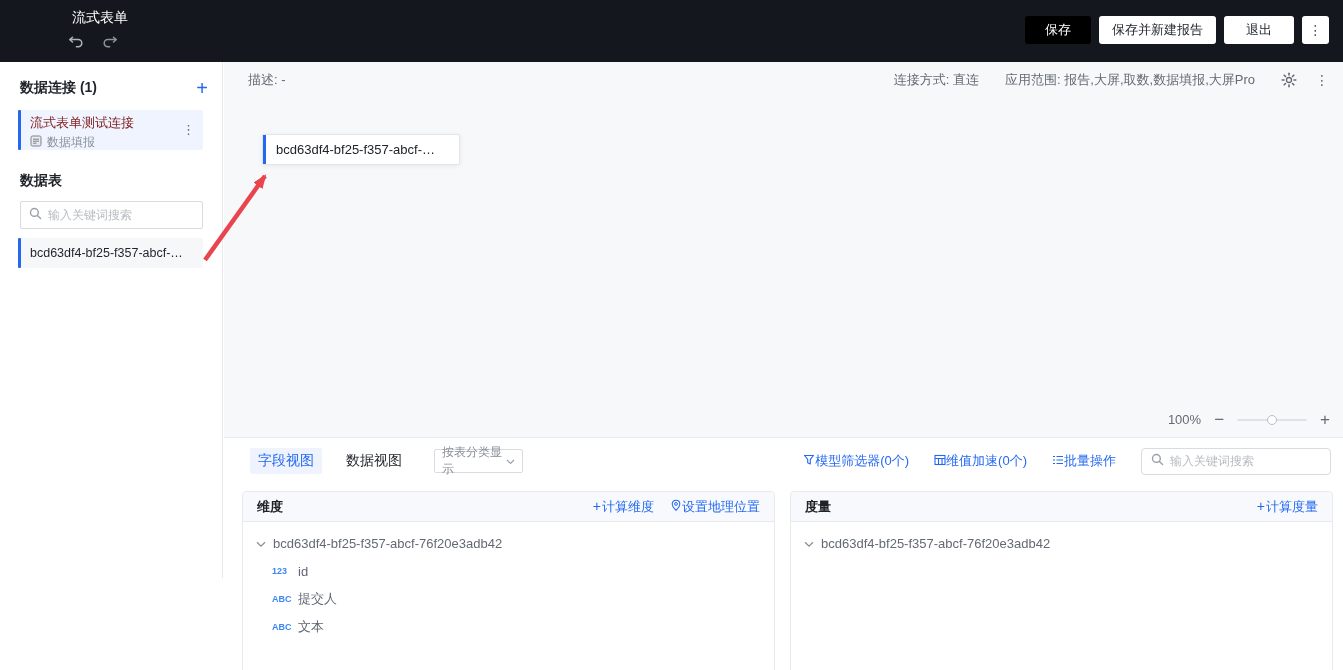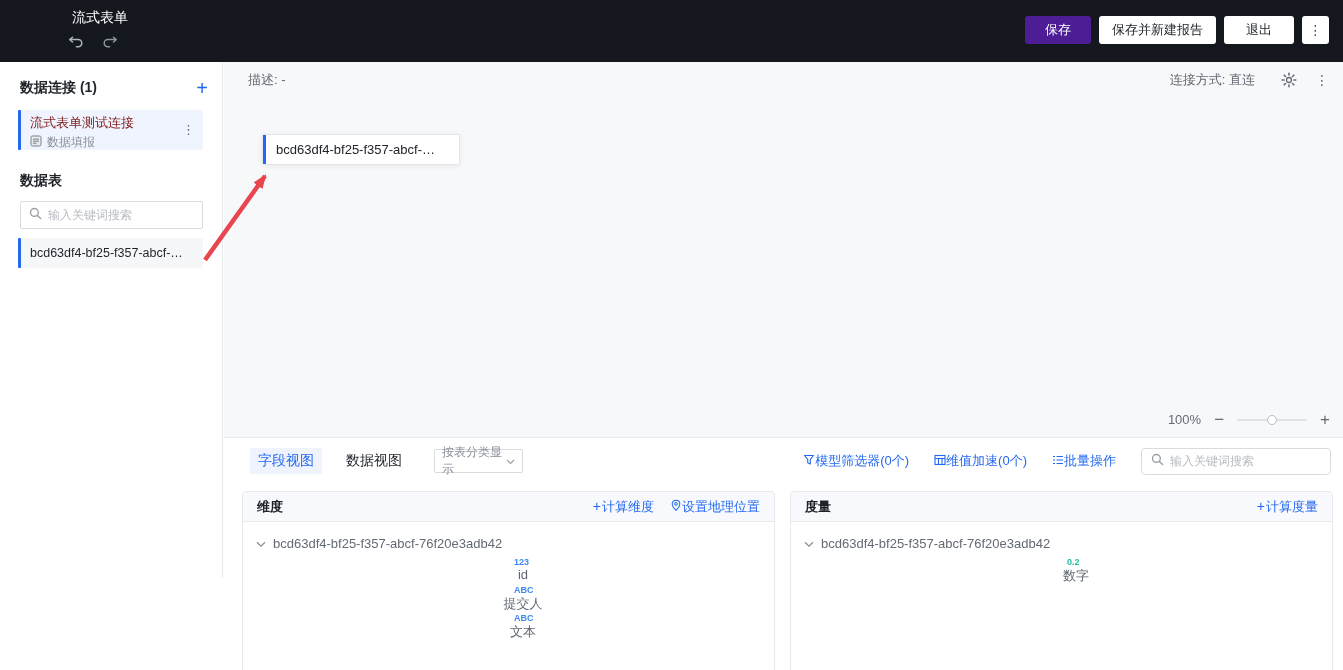--- a/index.html
+++ b/index.html
@@ -6,21 +6,21 @@
   html,body { width:1343px; height:670px; overflow:hidden; }
   body { font-family:"Liberation Sans","DejaVu Sans",sans-serif; background:#fff; position:relative; color:#1f2329; }
 
   
   .header { position:absolute; left:0; top:0; width:1343px; height:62px; background:#14171d; z-index:10; }
   .hdr-title { position:absolute; left:72px; top:9px; font-size:14px; color:#ffffff; }
   .hdr-history { position:absolute; left:68px; top:34px; display:flex; gap:16px; align-items:center; }
   .hdr-history svg { display:block; }
   .hdr-actions { position:absolute; right:14px; top:16px; display:flex; gap:8px; align-items:center; }
   .btn { height:28px; font-size:13px; border:none; border-radius:3px; cursor:pointer; background:#fff; color:#23272e; display:flex; align-items:center; justify-content:center; font-family:inherit; }
-  .btn-primary { background:#4c1d95; color:#fff; padding:0 20px; }
+  .btn-primary { background:#000000; color:#fff; padding:0 20px; }
   .btn-plain { padding:0 13px; }
   .btn-kebab { width:27px; padding:0; font-size:14px; color:#4e5358; letter-spacing:0; }
 
   
   .sidebar { position:absolute; left:0; top:62px; width:223px; height:516px; background:#fff; border-right:1px solid #e7e9ec; z-index:5; }
   .sb-conn-head { position:absolute; left:20px; right:14px; top:16px; display:flex; justify-content:space-between; align-items:center; }
   .sb-head-label { font-size:14px; font-weight:600; color:#1f2329; }
   .plus-btn { color:#2468f2; font-size:20px; line-height:20px; cursor:pointer; font-weight:400; }
   .sb-conn-item { position:absolute; left:18px; top:48px; width:185px; height:40px; background:#f0f4fe; border-radius:2px; padding:5px 6px 0 12px; cursor:pointer; }
   .sb-conn-item::before { content:""; position:absolute; left:0; top:0; bottom:0; width:3px; background:#2468f2; border-radius:1px; }
@@ -68,21 +68,21 @@
 
   .panel { position:absolute; top:53px; height:230px; border:1px solid #e7e9ec; border-radius:4px 4px 0 0; background:#fff; }
   .panel-dim { left:18px; width:533px; }
   .panel-measure { left:566px; width:543px; }
   .panel-head { height:30px; background:#f7f9fc; border-bottom:1px solid #e7e9ec; display:flex; justify-content:space-between; align-items:center; padding:0 14px; border-radius:4px 4px 0 0; }
   .panel-title { font-size:13px; font-weight:600; color:#1f2329; }
   .panel-actions { display:flex; align-items:center; gap:16px; }
   .panel-body { padding-top:7px; }
   .group-row { height:28px; display:flex; align-items:center; gap:7px; padding-left:13px; cursor:pointer; }
   .group-label { font-size:13px; color:#646a73; }
-  .field-row { height:28px; display:flex; align-items:center; padding-left:29px; cursor:pointer;flex-direction:column; }
+  .field-row { height:28px; display:flex; align-items:center; gap:8px; padding-left:29px; cursor:pointer; }
   .field-badge { font-size:9px; font-weight:700; width:18px; letter-spacing:0; }
   .badge-blue { color:#3d87f5; }
   .badge-teal { color:#23c1a0; }
   .field-icon { width:18px; display:flex; align-items:center; }
   .field-name { font-size:13px; color:#5f6672; }
   .plus-glyph { font-size:14px; line-height:13px; margin-right:1px; }
 
   
   .arrow-overlay { position:absolute; left:0; top:0; width:1343px; height:670px; z-index:40; pointer-events:none; }
 </style>
@@ -145,20 +145,21 @@
   </div>
   <div class="sb-table-item">
     <span class="sb-table-name">bcd63df4-bf25-f357-abcf-…</span>
   </div>
 </div>
 
 <div class="canvas">
   <div class="cv-desc">描述: -</div>
   <div class="cv-meta">
     <span>连接方式: 直连</span>
+    <span>应用范围: 报告,大屏,取数,数据填报,大屏Pro</span>
     <span class="icon-wrap">
       <svg width="16" height="16" viewBox="0 0 16 16">
         <circle cx="8" cy="8" r="2.5" fill="none" stroke="#646a73" stroke-width="1.3"></circle>
         <g stroke="#646a73" stroke-width="1.6" stroke-linecap="round">
           <path d="M8 1.2 V3"></path>
             <path d="M8 13 V14.8"></path>
             <path d="M1.2 8 H3"></path>
             <path d="M13 8 H14.8"></path>
           <path d="M3.2 3.2 L4.5 4.5"></path>
             <path d="M11.5 11.5 L12.8 12.8"></path>
@@ -292,24 +293,20 @@
     </div>
     <div class="panel-body">
       <div class="group-row">
         <span>
           <svg width="10" height="7" viewBox="0 0 10 7">
               <path d="M1 1.2 L5 5.2 L9 1.2" fill="none" stroke="#8a9099" stroke-width="1.3"></path>
             </svg>
         </span>
         <span class="group-label">bcd63df4-bf25-f357-abcf-76f20e3adb42</span>
       </div>
-      <div class="field-row">
-        <span class="field-badge badge-teal">0.2</span>
-        <span class="field-name">数字</span>
-      </div>
     </div>
   </div>
 </div>
 
 <svg class="arrow-overlay">
   <defs>
     <marker id="arrowhead" markerUnits="userSpaceOnUse" markerWidth="18" markerHeight="14" refX="12" refY="5.5" orient="auto">
       <path d="M0,0 L14,5.5 L0,11 Z" fill="#e8454f"></path>
     </marker>
   </defs>

